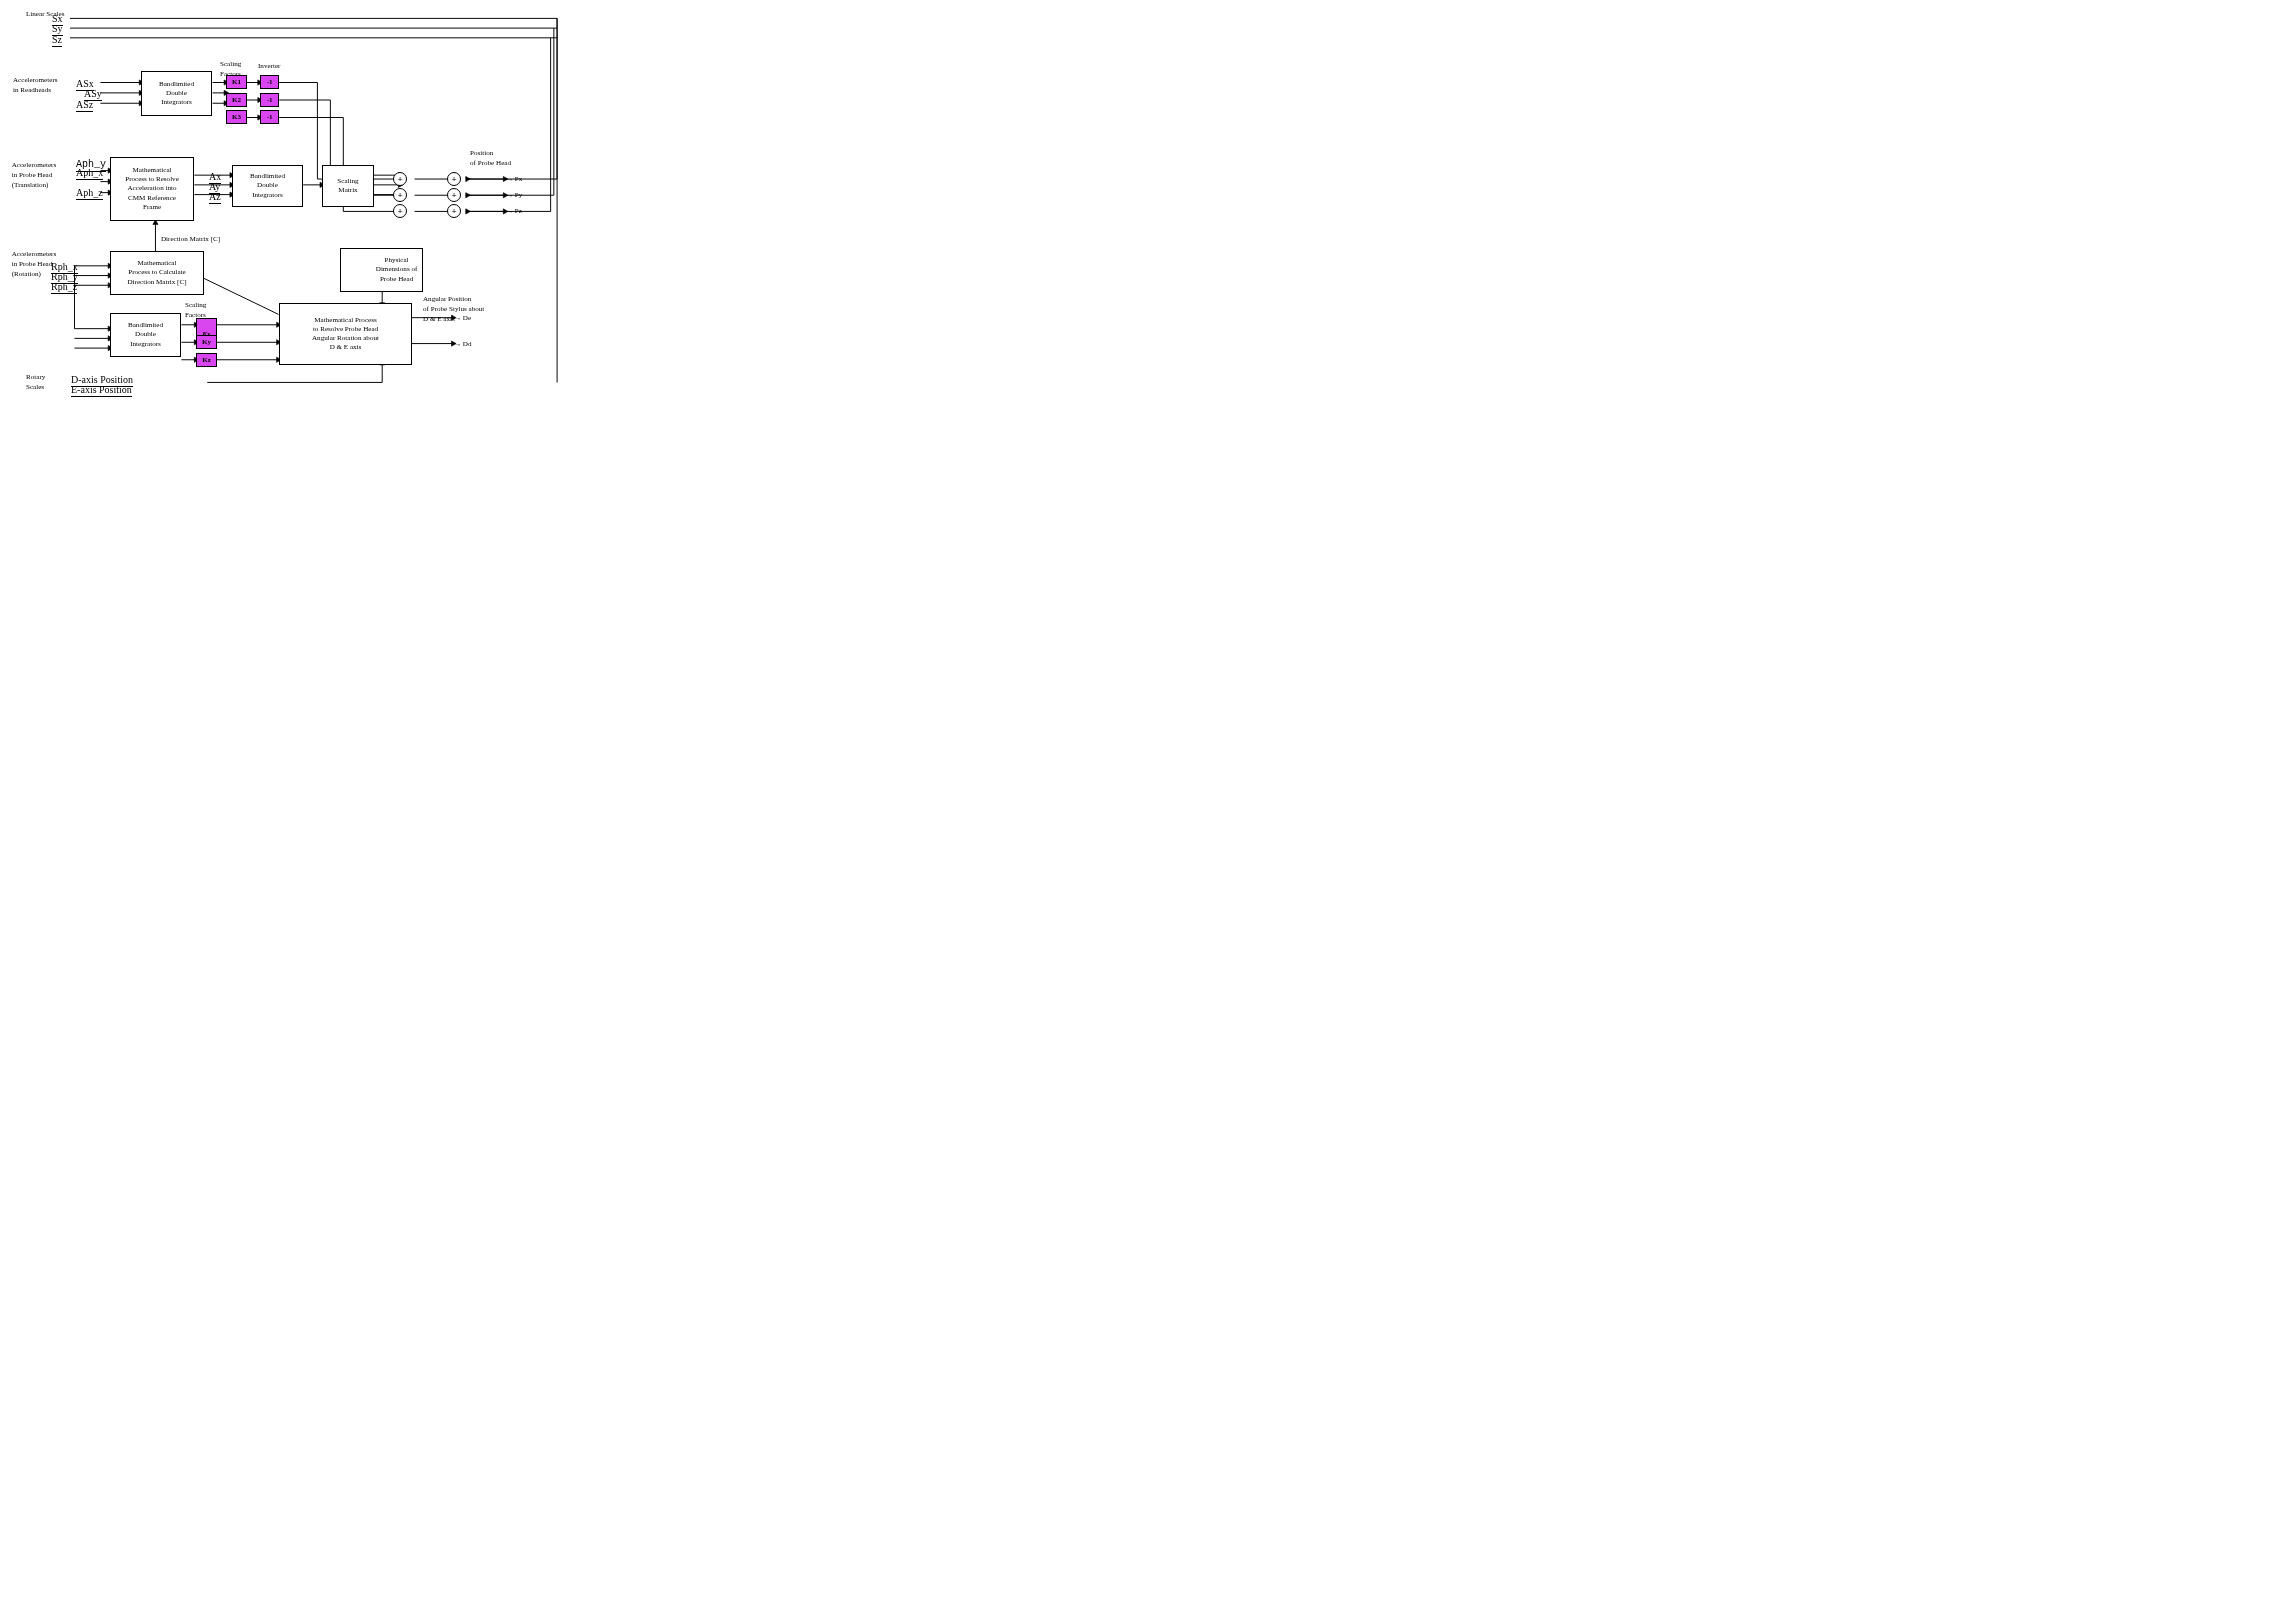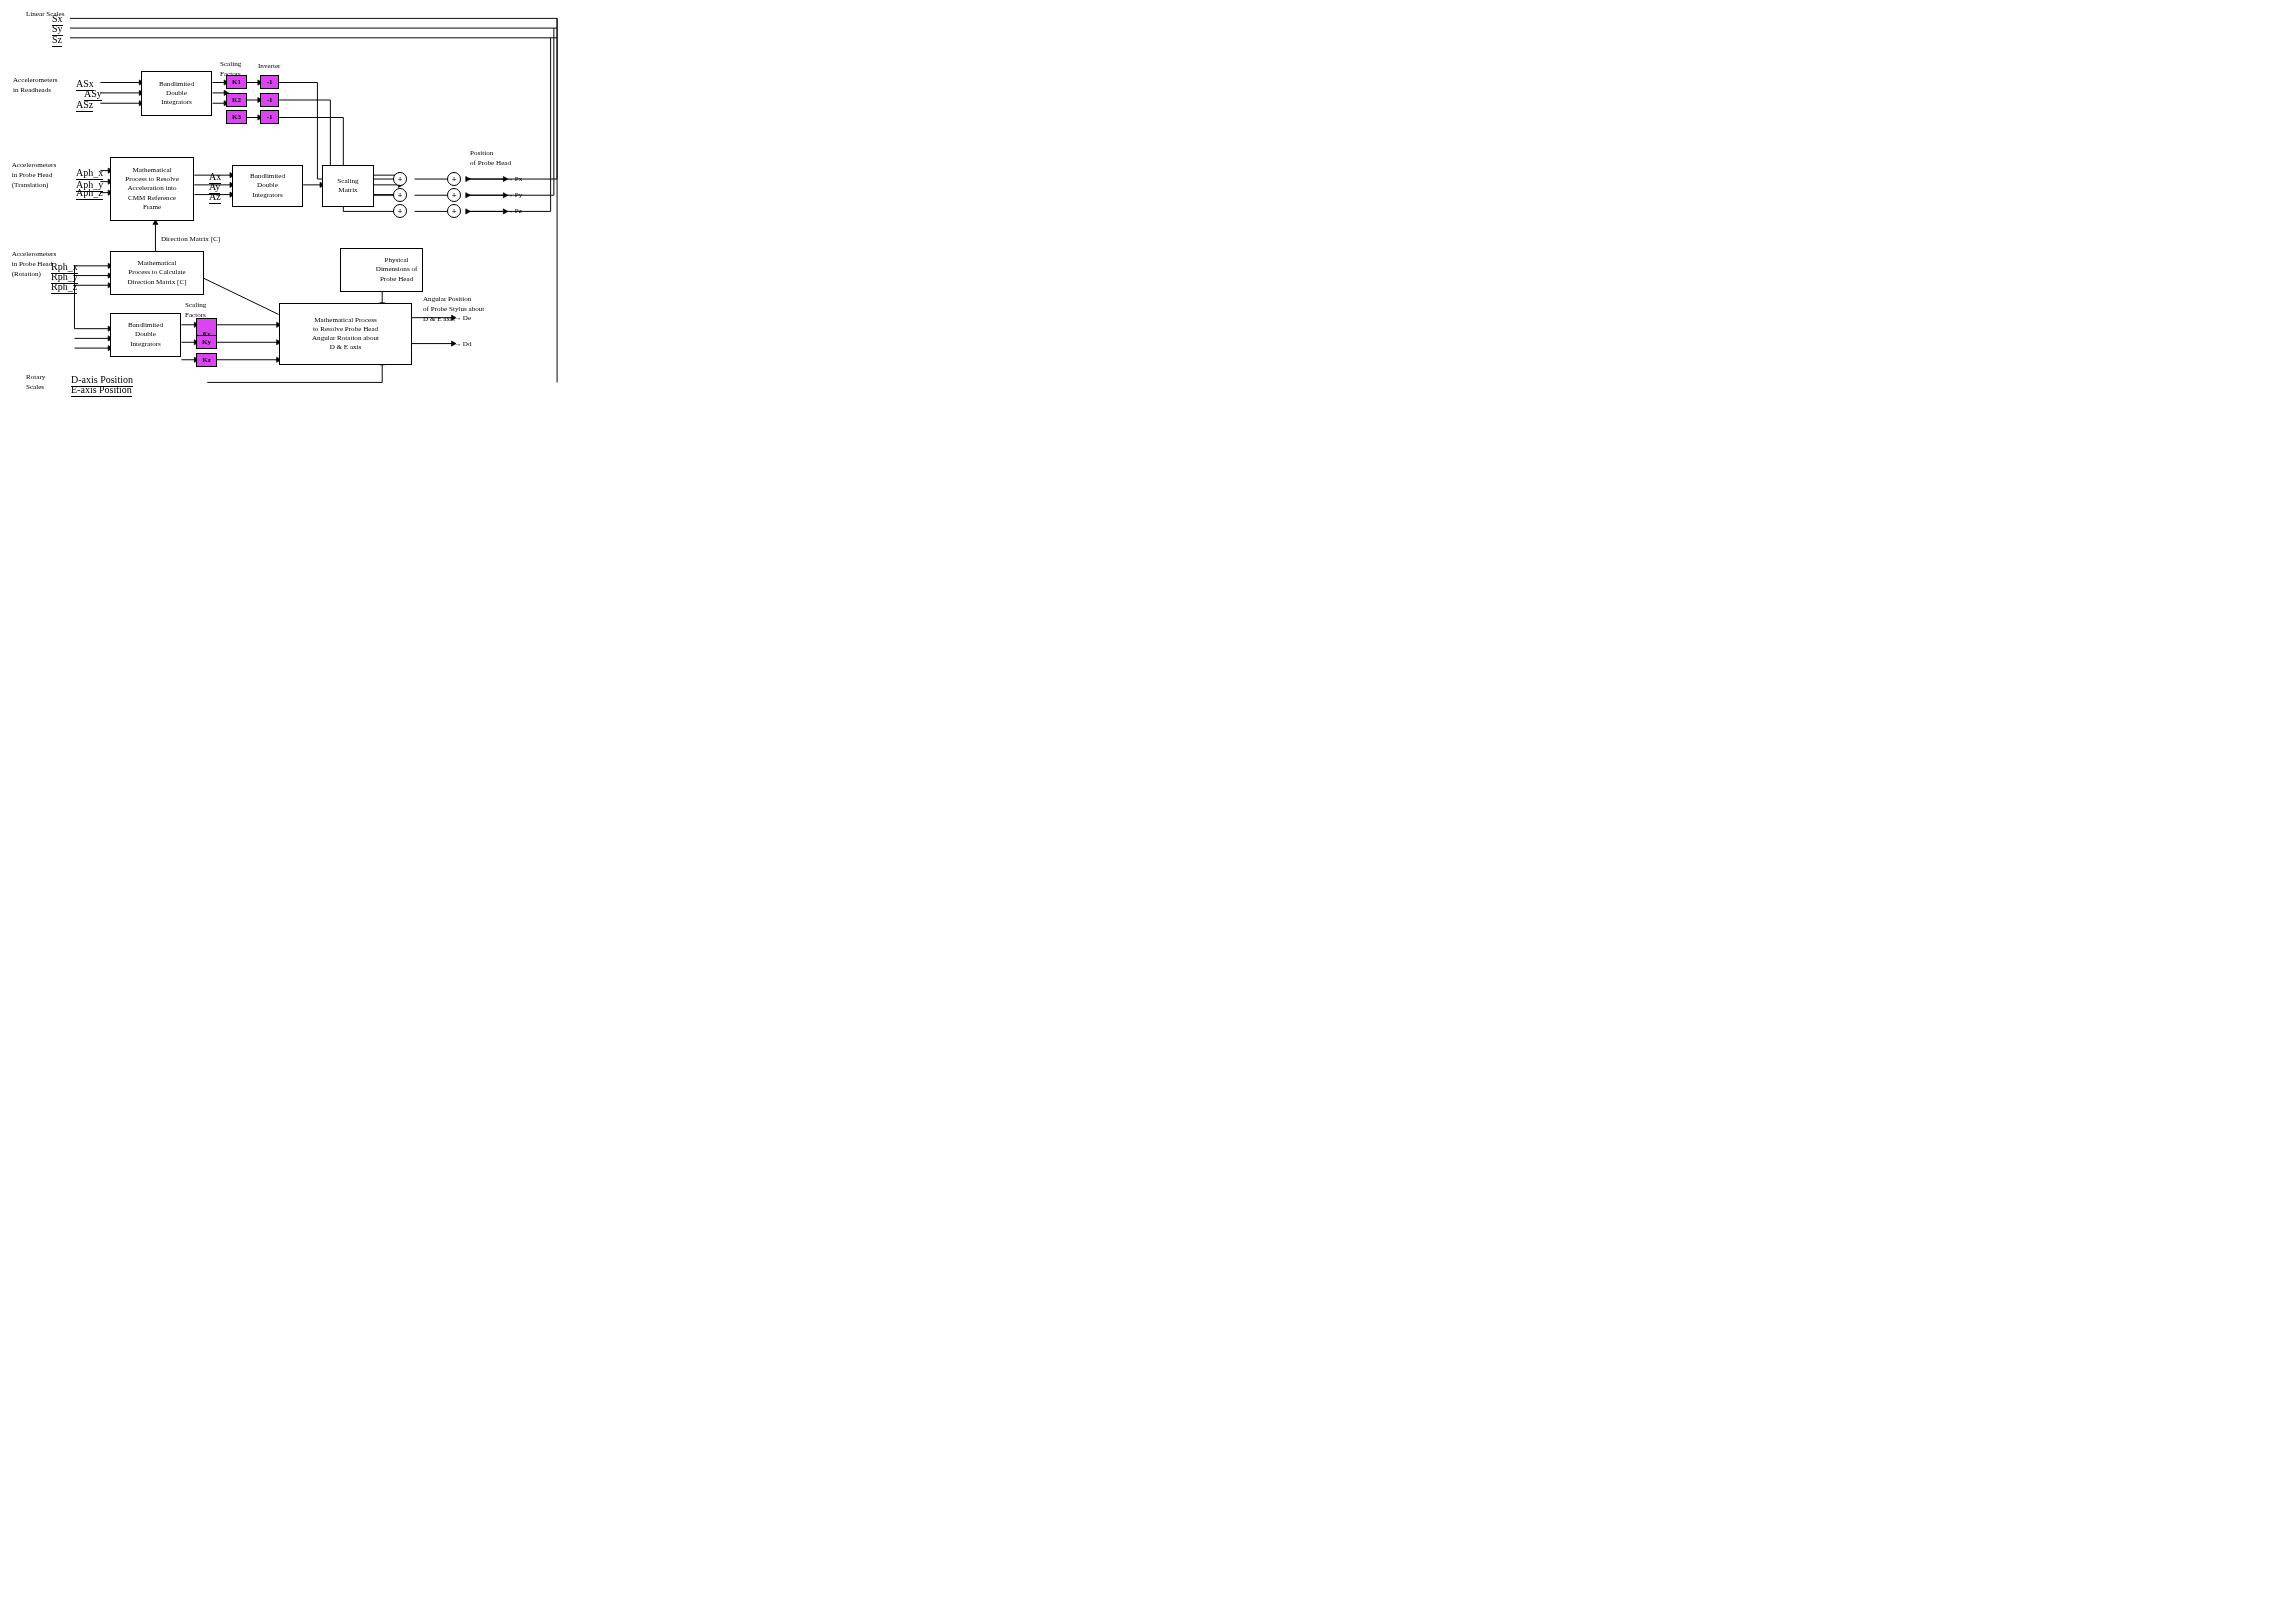--- a/index.html
+++ b/index.html
@@ -258,21 +258,21 @@
 
   <div class="small-block" style="left:260px; top:75px; width:19.4px; height:14.3px;">-1</div>
   <div class="small-block" style="left:260px; top:93px; width:19.4px; height:14.3px;">-1</div>
   <div class="small-block" style="left:260px; top:110px; width:19.4px; height:14.3px;">-1</div>
 
   <div class="block" style="left:141px; top:71px; width:71px; height:45px;">Bandlimited<br>Double<br>Integrators</div>
 
   <div class="label-text" style="left:11.7px; top:161px;">Accelerometers<br>in Probe Head<br>(Translation)</div>
 
   <div class="underline-label" style="left:76px; top:167px;">Aph_x</div>
-  <div class="underline-label" style="left:76px; top:179px;">Aph_y</div>
+  <div class="underline-label" style="left:76px; top:159px;font-family:Liberation Mono, monospace;">Aph_y</div>
   <div class="underline-label" style="left:76px; top:187px;">Aph_z</div>
 
   <div class="block" style="left:110px; top:157px; width:84px; height:64px;">Mathematical<br>Process to Resolve<br>Acceleration into<br>CMM Reference<br>Frame</div>
 
   <div class="underline-label" style="left:209px; top:171px;">Ax</div>
   <div class="underline-label" style="left:209px; top:181px;">Ay</div>
   <div class="underline-label" style="left:209px; top:191px;">Az</div>
 
   <div class="block" style="left:232px; top:165px; width:71px; height:42px;">Bandlimited<br>Double<br>Integrators</div>
 

